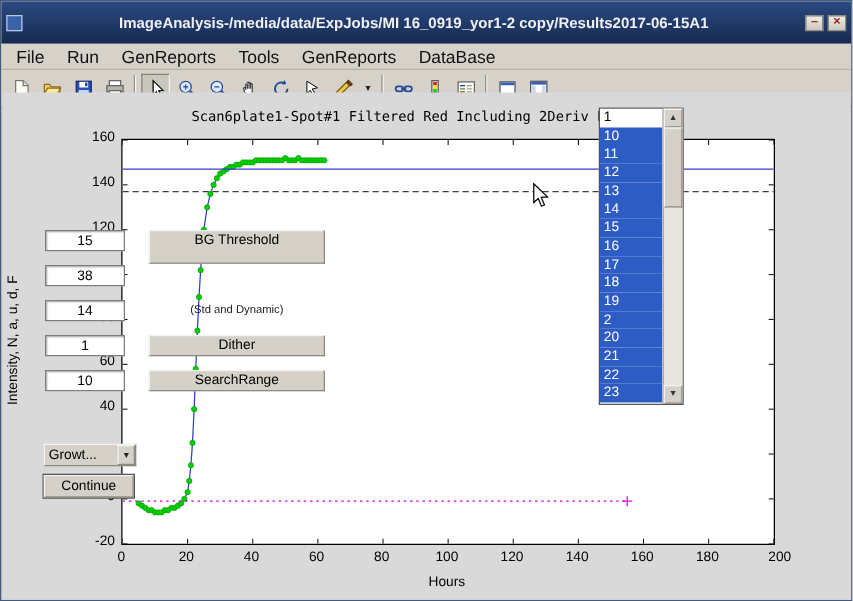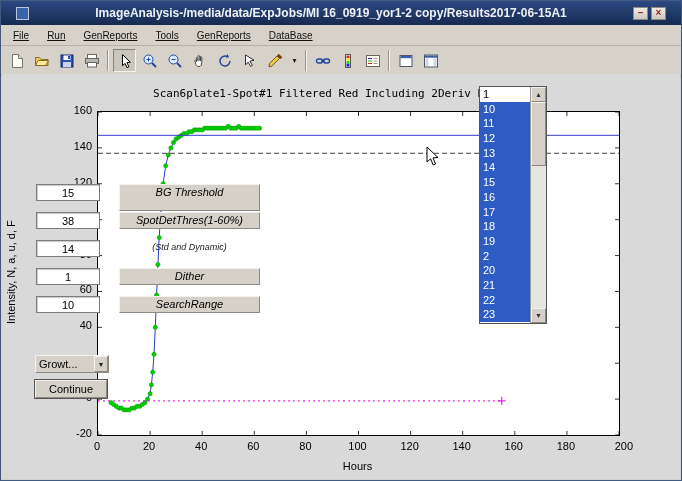--- a/index.html
+++ b/index.html
@@ -1,48 +1,48 @@
 <!DOCTYPE html>
 <html><head>
 <meta charset="utf-8">
 <style>
   * { margin:0; padding:0; box-sizing:border-box; }
   html,body { width:682px; height:481px; font-family:"Liberation Sans", sans-serif; background:#d9d9d9; }
   .window { position:relative; width:682px; height:481px; border:1px solid #44597e; background:#d6d2ca; overflow:hidden; }
 
   
-  .titlebar { height:24px; background:linear-gradient(180deg,#2b4a82,#162a50); display:flex; align-items:center; padding:0 15px; }
+  .titlebar { height:34px; background:linear-gradient(180deg,#2b4a82,#162a50); display:flex; align-items:center; padding:0 4px; }
   .app-icon { width:13px; height:13px; background:#3a62a8; border:1px solid #b9c6de; margin-right:4px; flex:0 0 auto; }
   .title-text { flex:1; text-align:center; color:#eef0f4; font-size:12px; font-weight:bold; white-space:nowrap; overflow:hidden; }
   .title-btns { display:flex; gap:3px; margin-left:4px; }
   .tbtn { width:15px; height:13px; background:linear-gradient(180deg,#efece4,#ccc8bf); border:1px solid #8e8a82; color:#a22417; font-size:10px; font-weight:bold; display:flex; align-items:center; justify-content:center; line-height:1; }
 
   
   .menubar { height:21px; background:#d6d2ca; border-bottom:1px solid #b6b2aa; display:flex; align-items:center; padding-left:3px; }
-  .menu-item { font-size:10px; color:#111; padding:3px 9px;text-decoration:underline; }
+  .menu-item { font-size:14px; color:#111; padding:3px 9px; }
 
   
   .toolbar { height:30px; background:#d6d2ca; border-bottom:1px solid #a8a49c; display:flex; align-items:center; padding:0 3px; }
   .tbtn2 { width:23px; height:23px; display:flex; align-items:center; justify-content:center; border:1px solid transparent; margin:0 1px; }
   .tbtn2.active { background:#c9c6be; border-color:#87837b #f6f4f0 #f6f4f0 #87837b; }
   .tbtn2.narrow { width:13px; font-size:8px; color:#222; }
   .tbtn2 svg { display:block; }
   .tsep { width:0; height:21px; border-left:1px solid #98948c; border-right:1px solid #f4f2ee; margin:0 3px; }
 
   
   .figure { position:absolute; top:73px; left:1px; right:1px; bottom:1px; background:#d9d9d9; overflow:hidden; }
   .plot-title { position:absolute; left:60px; top:13px; width:520px; text-align:center; font-family:"DejaVu Sans Mono", monospace; font-size:11px; color:#000; z-index:1; }
   .plot-box { position:absolute; left:95px; top:37px; width:523px; height:325px; background:#fff; border:1px solid #000; z-index:0; }
   .ylabel { position:absolute; left:1px; top:37px; width:15px; height:323px; writing-mode:vertical-rl; transform:rotate(180deg); display:flex; align-items:center; justify-content:center; font-size:11px; color:#000; z-index:0; }
   .xlabel { position:absolute; left:95px; top:386px; width:521px; text-align:center; font-size:11px; color:#000; z-index:1; }
   .tick { position:absolute; font-size:11px; color:#000; z-index:1; }
 
   
   .edit { position:absolute; left:34px; width:64px; height:17px; background:#fff; border:1px solid #7c7c7c; box-shadow:inset 1px 1px 1px rgba(0,0,0,.22); font-size:11px; text-align:center; z-index:5; font-family:"Liberation Sans", sans-serif; }
-  .plabel { position:absolute; left:117px; width:141px; height:17px; background:#d5d1c9; border:1px solid; border-color:#f4f2ee #8e8a82 #8e8a82 #f4f2ee; font-size:11px; text-align:center; color:#000; z-index:5; padding-top:1px;font-style:italic; }
+  .plabel { position:absolute; left:117px; width:141px; height:17px; background:#d5d1c9; border:1px solid; border-color:#f4f2ee #8e8a82 #8e8a82 #f4f2ee; font-size:11px; text-align:center; color:#000; z-index:5; padding-top:1px; }
   .plabel .sub { display:block; font-size:9px; color:#222;margin-top:44px; }
   .plabel.two-line { height:27px; }
   .dropdown { position:absolute; left:33px; top:281px; width:74px; height:18px; background:#d5d1c9; border:1px solid; border-color:#f4f2ee #8e8a82 #8e8a82 #f4f2ee; font-size:11px; display:flex; align-items:center; z-index:5; }
   .dropdown .dtext { flex:1; padding-left:3px; white-space:nowrap; overflow:hidden; }
   .dropdown .darrow { width:14px; height:16px; background:#d5d1c9; border:1px solid; border-color:#f4f2ee #8e8a82 #8e8a82 #f4f2ee; font-size:7px; display:flex; align-items:center; justify-content:center; color:#222; }
   .pushbtn { position:absolute; left:33px; top:306px; width:72px; height:18px; background:#d5d1c9; border:1px solid; border-color:#f4f2ee #8e8a82 #8e8a82 #f4f2ee; box-shadow:0 0 0 1px #555; font-size:11px; display:flex; align-items:center; justify-content:center; z-index:5; }
 
   
   .listbox { position:absolute; left:477px; top:12px; width:68px; height:238px; background:#fff; border:1px solid #555; z-index:6; display:flex; }
   .lb-items { flex:1; overflow:hidden; }
@@ -317,23 +317,20 @@
         </svg>
     </div>
 
     <input class="edit" style="top: 110px;" value="15">
     <div class="plabel two-line" style="top:110px">
       <span>BG Threshold</span>
       <span class="sub">(Std and Dynamic)</span>
     </div>
 
     <input class="edit" style="top: 138px;" value="38">
-    <div class="plabel" style="top:138px">
-      <span>SpotDetThres(1-60%)</span>
-    </div>
 
     <input class="edit" style="top: 166px;" value="14">
 
     <input class="edit" style="top: 194px;" value="1">
     <div class="plabel" style="top:194px">
       <span>Dither</span>
     </div>
 
     <input class="edit" style="top: 222px;" value="10">
     <div class="plabel" style="top:222px">

